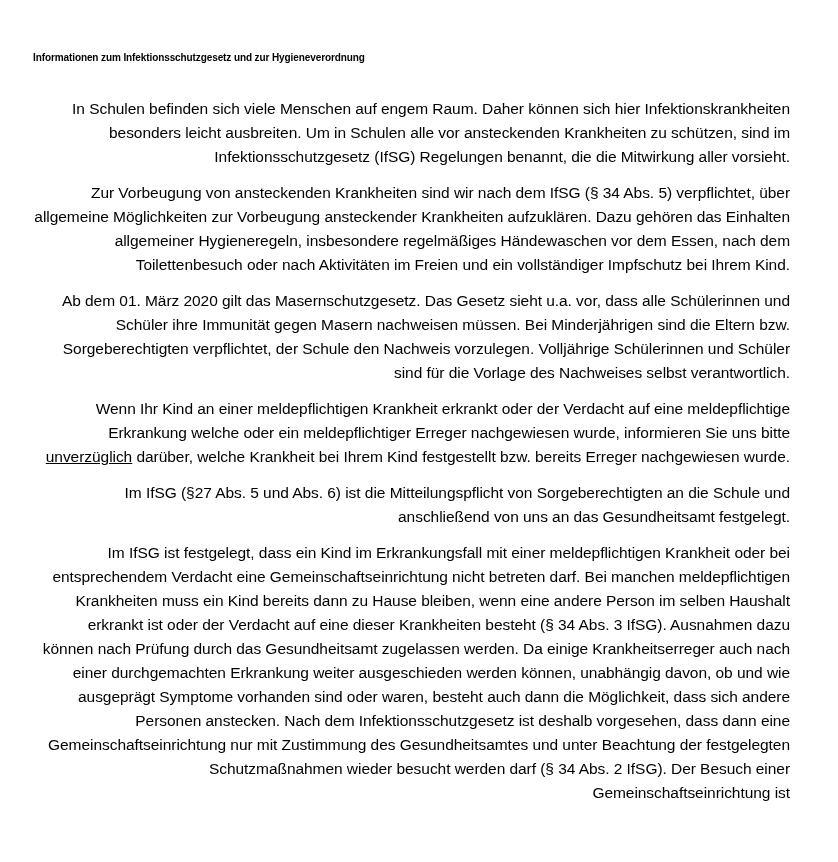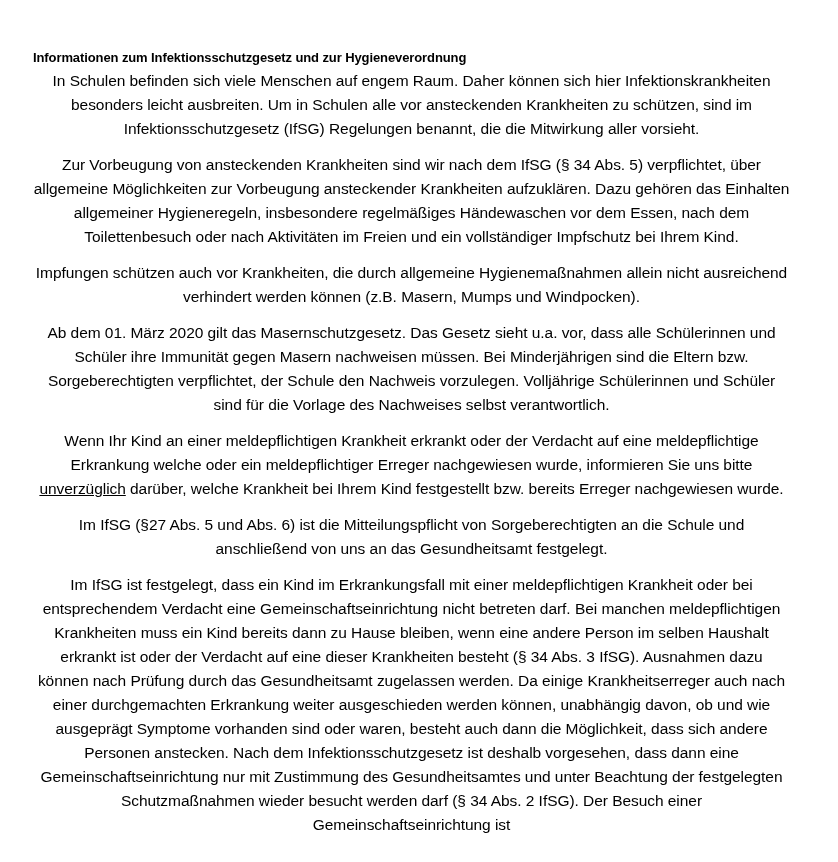--- a/index.html
+++ b/index.html
@@ -15,52 +15,51 @@
     font-family: "Liberation Sans", "DejaVu Sans", sans-serif;
     color: #000000;
     -webkit-font-smoothing: none;
   }
   .page {
     box-sizing: border-box;
     width: 838px;
     padding: 47px 48px 0 33px;
   }
   .doc-title {
-    font-size: 13px;
+    font-size: 10px;
     font-weight: bold;
     line-height: 22px;
-    margin: 0 0 0 0;
+    margin: 0 0 28px 0;
     letter-spacing: -0.1px;
   }
   .para {
     font-size: 15.5px;
     line-height: 24px;
     margin: 0 0 12px 0;
     letter-spacing: -0.05px;
-    text-align: center;
+    text-align: right;
   }
   .para:last-child {
     margin-bottom: 0;
   }
   .underline {
     text-decoration: underline;
   }
 </style>
 </head>
 <body>
 
 <div class="page">
 
   <h1 class="doc-title">Informationen zum Infektionsschutzgesetz und zur Hygieneverordnung</h1>
 
   <p class="para">In Schulen befinden sich viele Menschen auf engem Raum. Daher können sich hier Infektionskrankheiten besonders leicht ausbreiten. Um in Schulen alle vor ansteckenden Krankheiten zu schützen, sind im Infektionsschutzgesetz (IfSG) Regelungen benannt, die die Mitwirkung aller vorsieht.</p>
 
   <p class="para">Zur Vorbeugung von ansteckenden Krankheiten sind wir nach dem IfSG (§ 34 Abs. 5) verpflichtet, über allgemeine Möglichkeiten zur Vorbeugung ansteckender Krankheiten aufzuklären. Dazu gehören das Einhalten allgemeiner Hygieneregeln, insbesondere regelmäßiges Händewaschen vor dem Essen, nach dem Toilettenbesuch oder nach Aktivitäten im Freien und ein vollständiger Impfschutz bei Ihrem Kind.</p>
 
-  <p class="para">Impfungen schützen auch vor Krankheiten, die durch allgemeine Hygienemaßnahmen allein nicht ausreichend verhindert werden können (z.B. Masern, Mumps und Windpocken).</p>
 
 
   <p class="para">Ab dem 01. März 2020 gilt das Masernschutzgesetz. Das Gesetz sieht u.a. vor, dass alle Schülerinnen und Schüler ihre Immunität gegen Masern nachweisen müssen. Bei Minderjährigen sind die Eltern bzw. Sorgeberechtigten verpflichtet, der Schule den Nachweis vorzulegen. Volljährige Schülerinnen und Schüler sind für die Vorlage des Nachweises selbst verantwortlich.</p>
 
   <p class="para">
     <span>Wenn Ihr Kind an einer meldepflichtigen Krankheit erkrankt oder der Verdacht auf eine meldepflichtige Erkrankung welche oder ein meldepflichtiger Erreger nachgewiesen wurde, informieren Sie uns bitte </span><span class="underline">unverzüglich</span><span> darüber, welche Krankheit bei Ihrem Kind festgestellt bzw. bereits Erreger nachgewiesen wurde.</span>
   </p>
 
   <p class="para">Im IfSG (§27 Abs. 5 und Abs. 6) ist die Mitteilungspflicht von Sorgeberechtigten an die Schule und anschließend von uns an das Gesundheitsamt festgelegt.</p>
 

